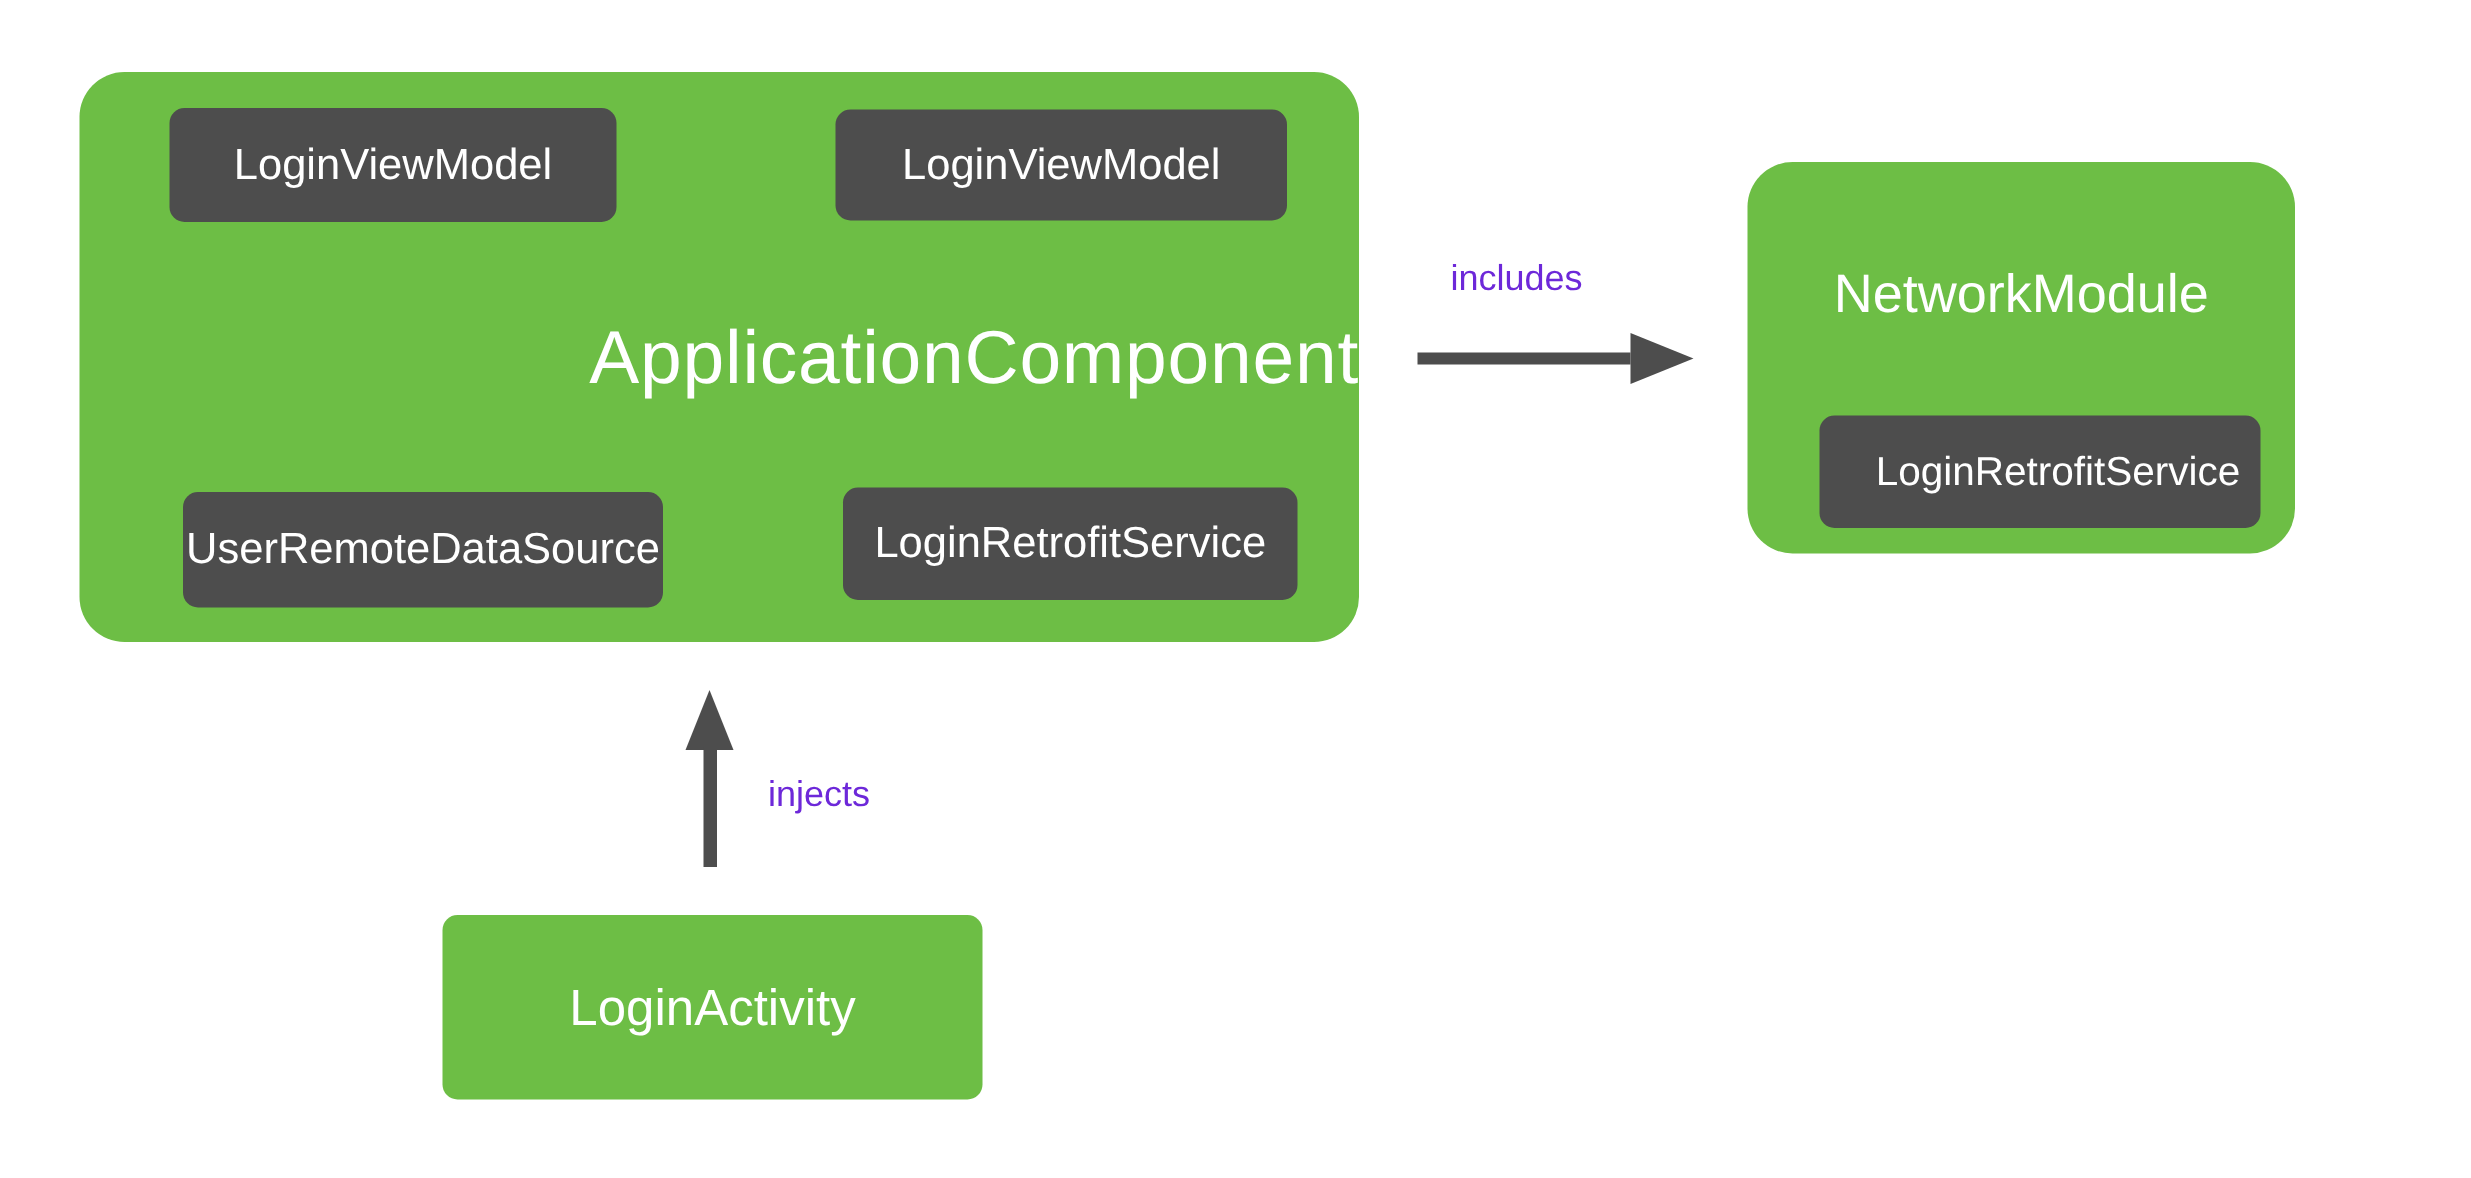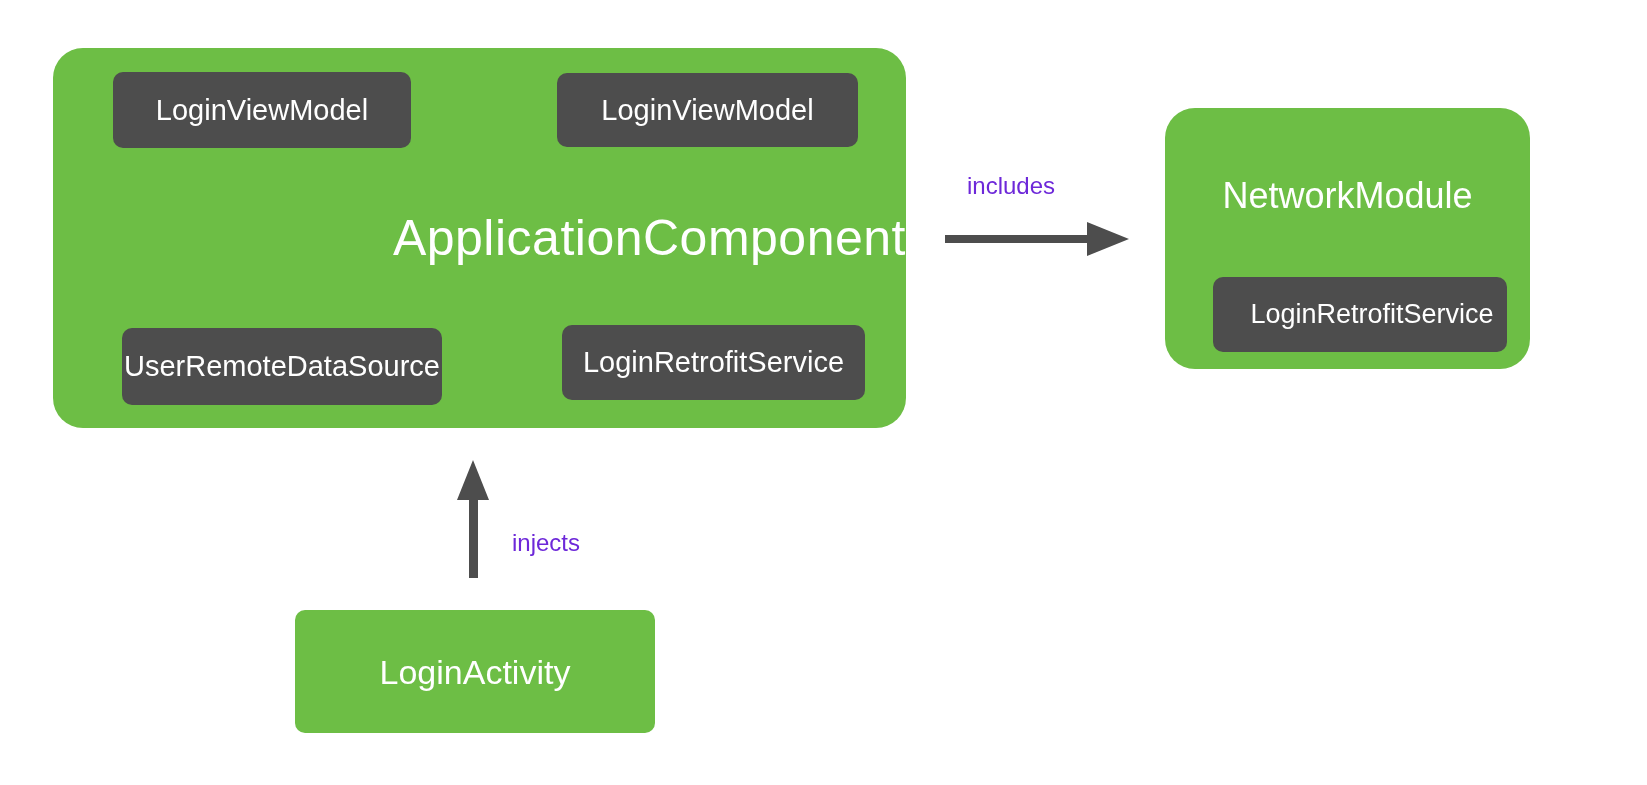--- a/index.html
+++ b/index.html
@@ -125,21 +125,21 @@
     color: #6d28d9;
     font-size: 24px;
     white-space: nowrap;
   }
   .includes-label {
     left: 945px; top: 172px;
     width: 132px;
     text-align: center;
   }
   .injects-label {
-    left: 512px; top: 529px;
+    left: 512px; top: 516px;
   }
 </style>
 </head>
 <body>
 
 <div class="canvas">
 
   <div class="green-box app-component">
     <div class="chip chip-user-repository">
       <span>LoginViewModel</span>

